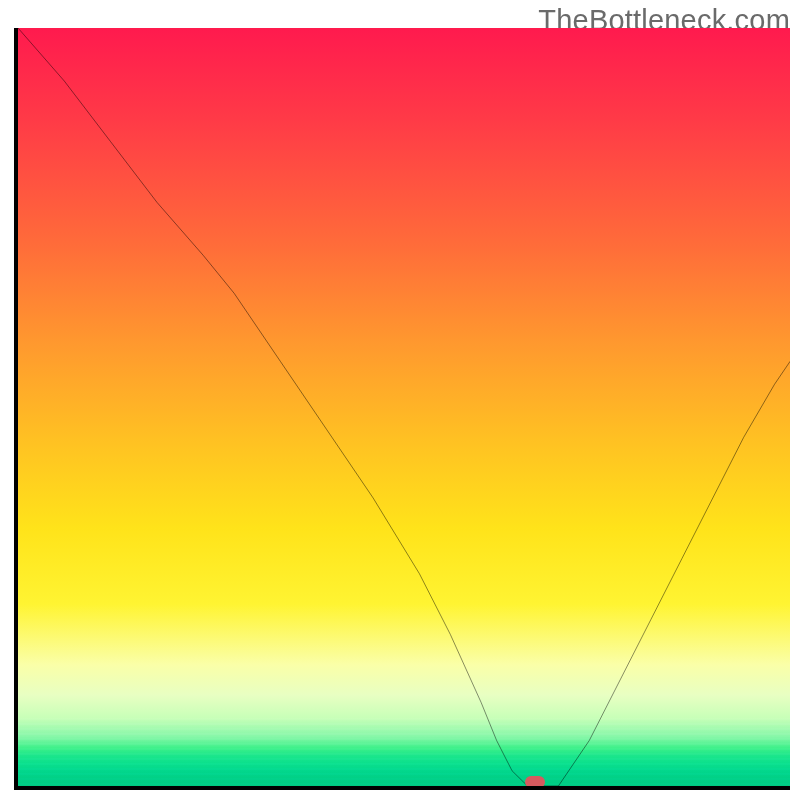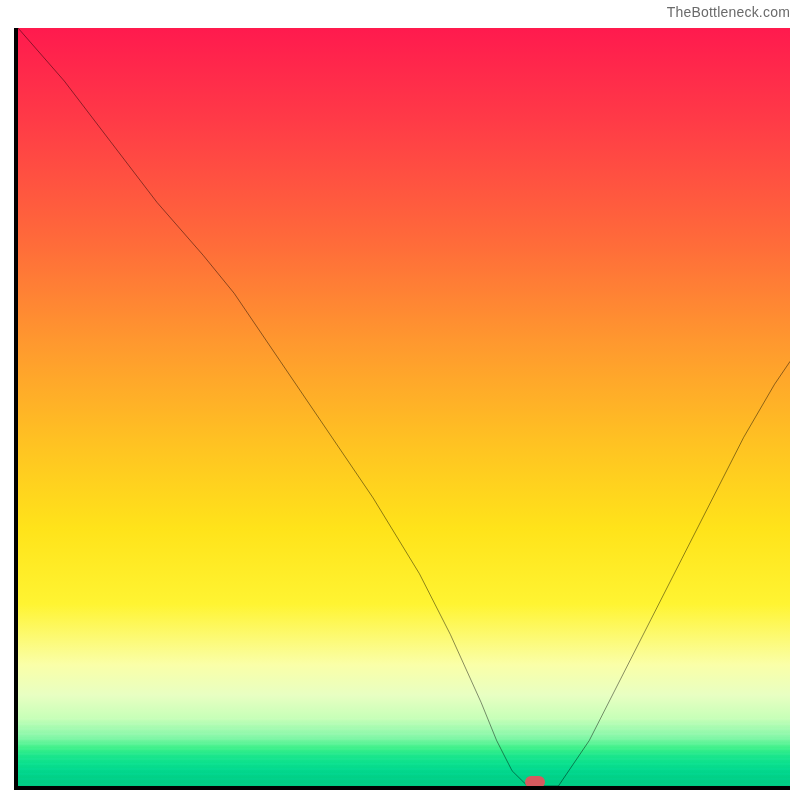--- a/index.html
+++ b/index.html
@@ -12,21 +12,21 @@
   }
   .container {
     position: relative;
     width: 800px;
     height: 800px;
   }
   .watermark {
     position: absolute;
     top: 4px;
     right: 10px;
-    font-size: 14px;
+    font-size: 29px;
     font-weight: 500;
     color: #6a6a6a;
     letter-spacing: 0.2px;
   }
   .plot {
     position: absolute;
     left: 14px;
     top: 28px;
     width: 772px;
     height: 758px;

